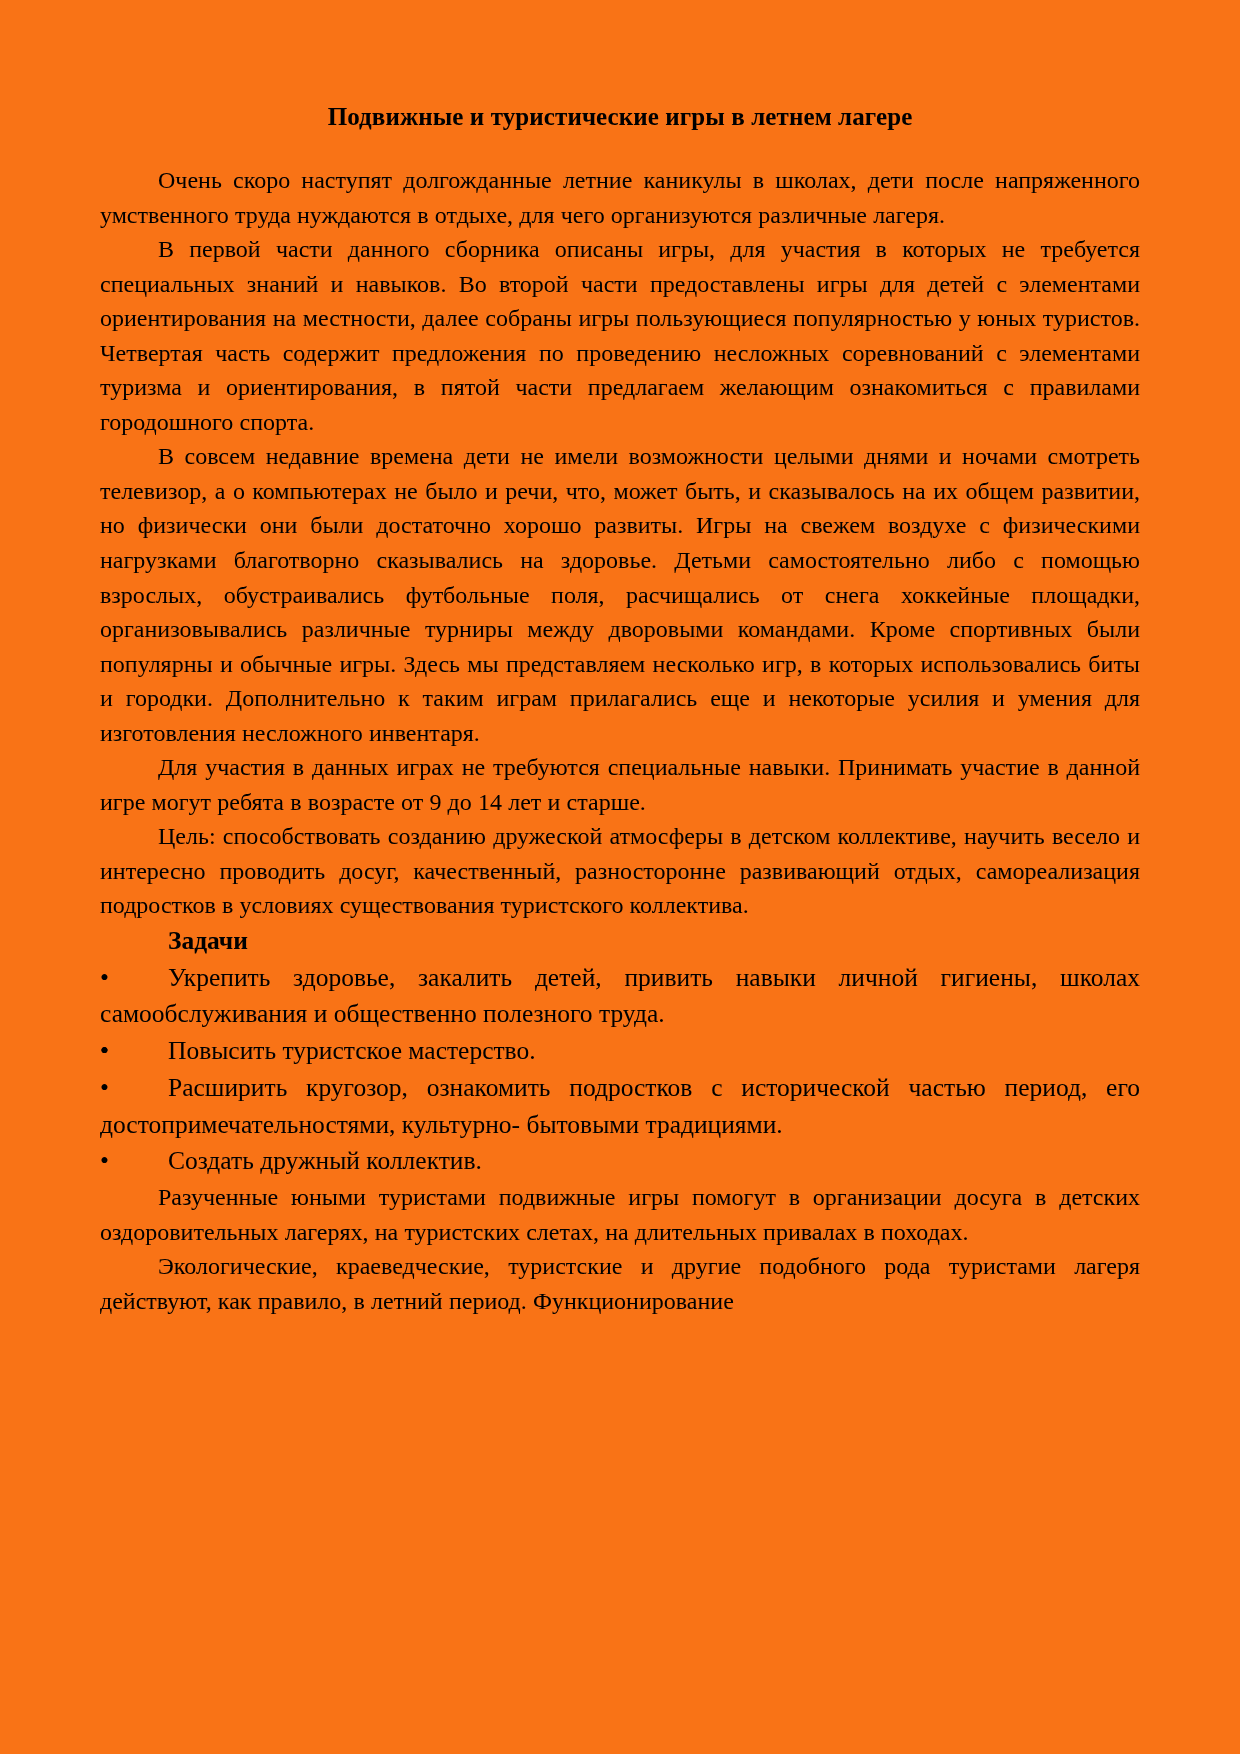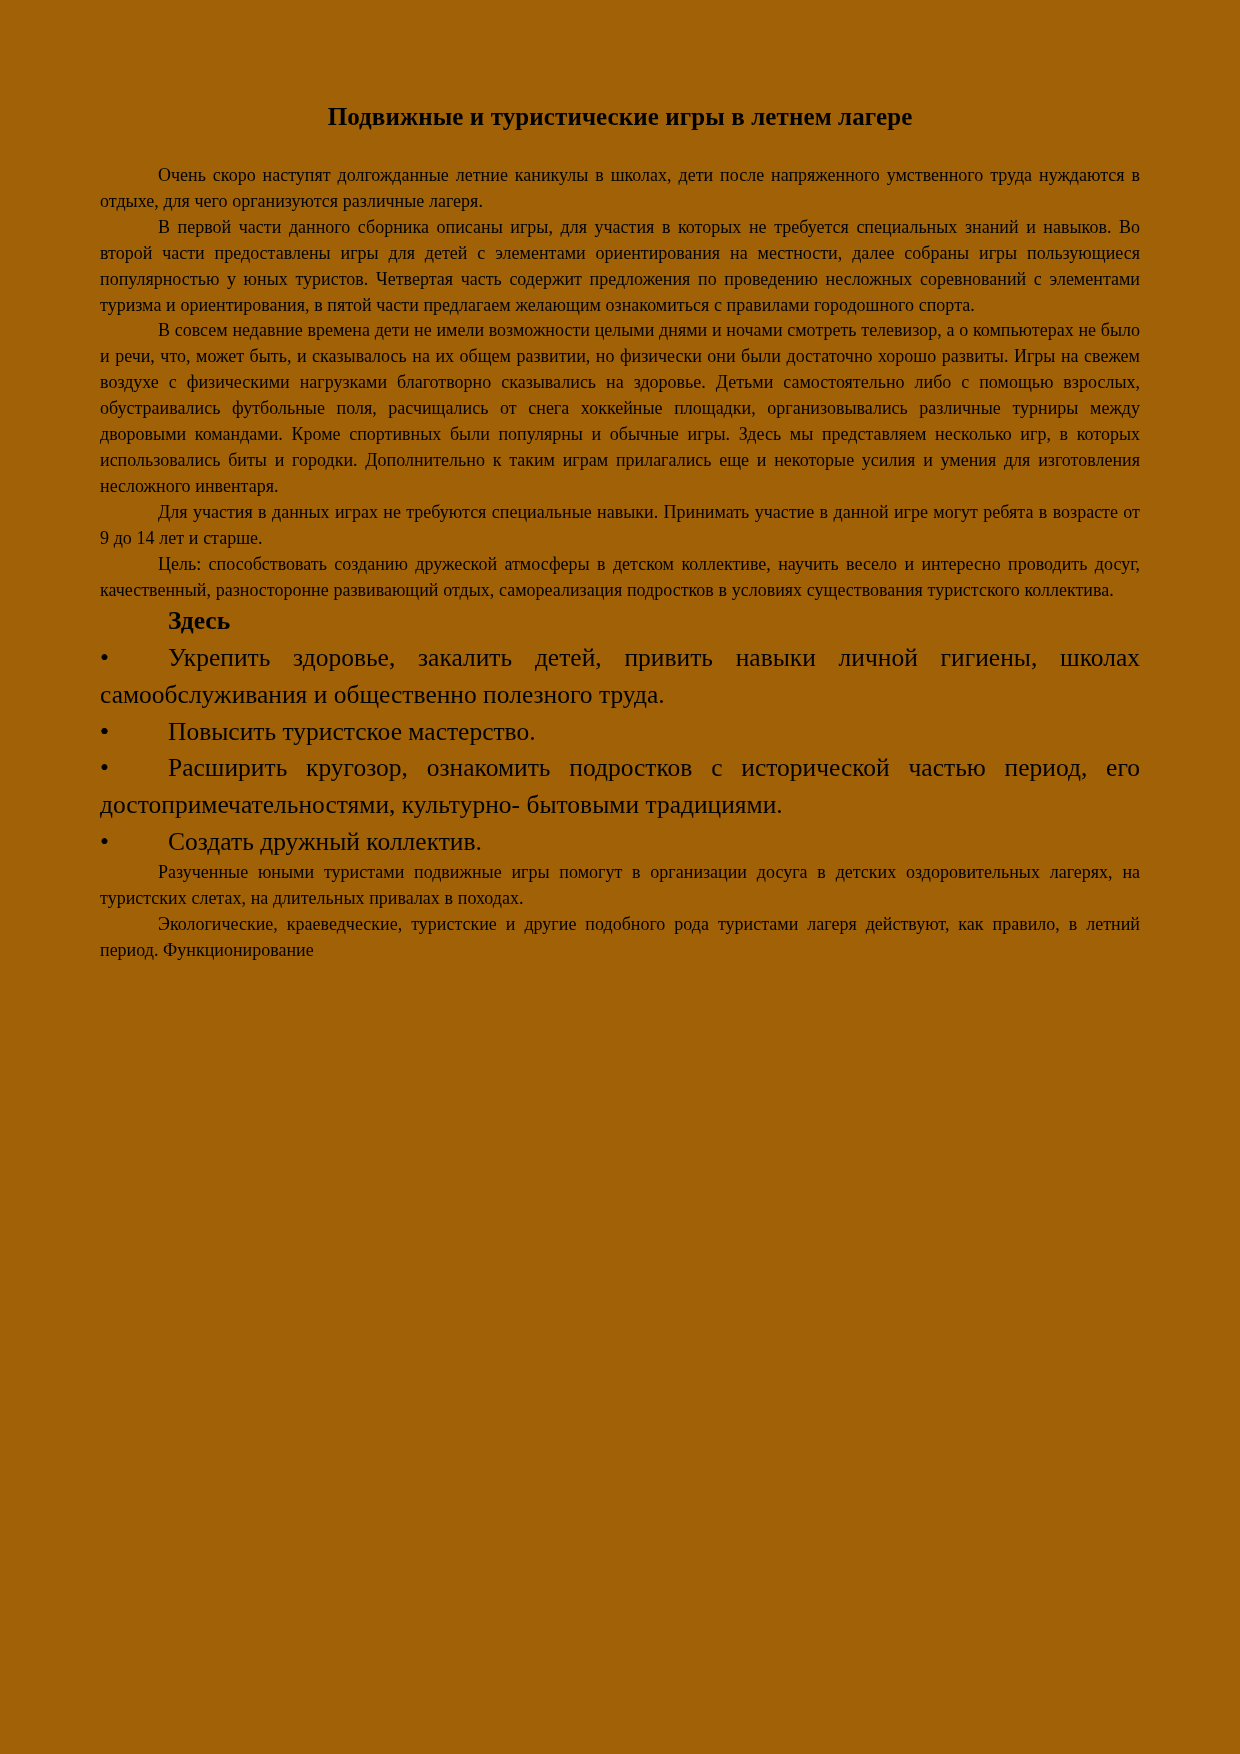--- a/index.html
+++ b/index.html
@@ -10,40 +10,40 @@
   }
   body {
     font-family: "Liberation Serif", "DejaVu Serif", serif;
     color: #000000;
   }
   .page {
     position: relative;
     width: 1240px;
     height: 1754px;
     margin: 0 auto;
-    background: #a16207;
+    background: #f97316;
     box-sizing: border-box;
     overflow: hidden;
   }
   .content {
     position: absolute;
     left: 100px;
     top: 100px;
     width: 1040px;
   }
   .doc-title {
     font-size: 25px;
     font-weight: bold;
     text-align: center;
     line-height: 1.32;
     margin: 0 0 30px 0;
     letter-spacing: 0.1px;
   }
   p.para {
-    font-size: 18px;
+    font-size: 24px;
     line-height: 1.44;
     text-align: justify;
     text-justify: inter-word;
     margin: 0;
     text-indent: 58px;
     word-spacing: 0.2px;
   }
   .bold {
     font-weight: normal;
   }
@@ -91,21 +91,21 @@
 
     <p class="para">В первой части данного сборника описаны игры, для участия в которых не требуется специальных знаний и навыков. Во второй части предоставлены игры для детей с элементами ориентирования на местности, далее собраны игры пользующиеся популярностью у юных туристов. Четвертая часть содержит предложения по проведению несложных соревнований с элементами туризма и ориентирования, в пятой части предлагаем желающим ознакомиться с правилами городошного спорта.</p>
 
     <p class="para">В совсем недавние  времена дети не имели возможности целыми днями и ночами смотреть телевизор, а о компьютерах не было и речи, что, может быть, и сказывалось на их общем развитии, но физически они были достаточно хорошо развиты. Игры на свежем воздухе с физическими нагрузками благотворно сказывались на здоровье. Детьми самостоятельно либо с помощью взрослых, обустраивались футбольные поля, расчищались от снега хоккейные  площадки, организовывались различные турниры между дворовыми командами. Кроме спортивных были популярны и обычные игры. Здесь мы представляем несколько игр, в которых использовались биты и городки. Дополнительно к таким играм прилагались еще и некоторые усилия и умения для изготовления несложного инвентаря.</p>
 
     <p class="para">Для участия в данных играх не требуются специальные навыки. Принимать участие в данной игре могут ребята в возрасте от 9 до 14 лет и старше.</p>
 
 
     <p class="para"><span class="bold">Цель</span><span>: </span><span>способствовать созданию дружеской атмосферы в детском коллективе, научить весело и интересно проводить досуг, качественный, разносторонне развивающий отдых, самореализация подростков в условиях существования туристского коллектива.</span></p>
 
-    <p class="subhead">Здесь</p>
+    <p class="subhead">Задачи</p>
 
     <ul class="tasks">
       <li><span class="bullet">•</span><span>Укрепить здоровье, закалить детей, привить навыки личной гигиены, школах самообслуживания и общественно полезного труда.</span></li>
       <li><span class="bullet">•</span></li>
       <li><span class="bullet">•</span><span>Повысить туристское мастерство.</span></li>
       <li><span class="bullet">•</span><span>Расширить кругозор, ознакомить подростков с исторической частью период, его достопримечательностями, культурно- бытовыми традициями.</span></li>
       <li><span class="bullet">•</span><span>Создать дружный коллектив.</span></li>
     </ul>
 
     <p class="para">Разученные юными туристами подвижные игры помогут в организации досуга в детских оздоровительных лагерях, на туристских слетах, на длительных привалах в походах.</p>

